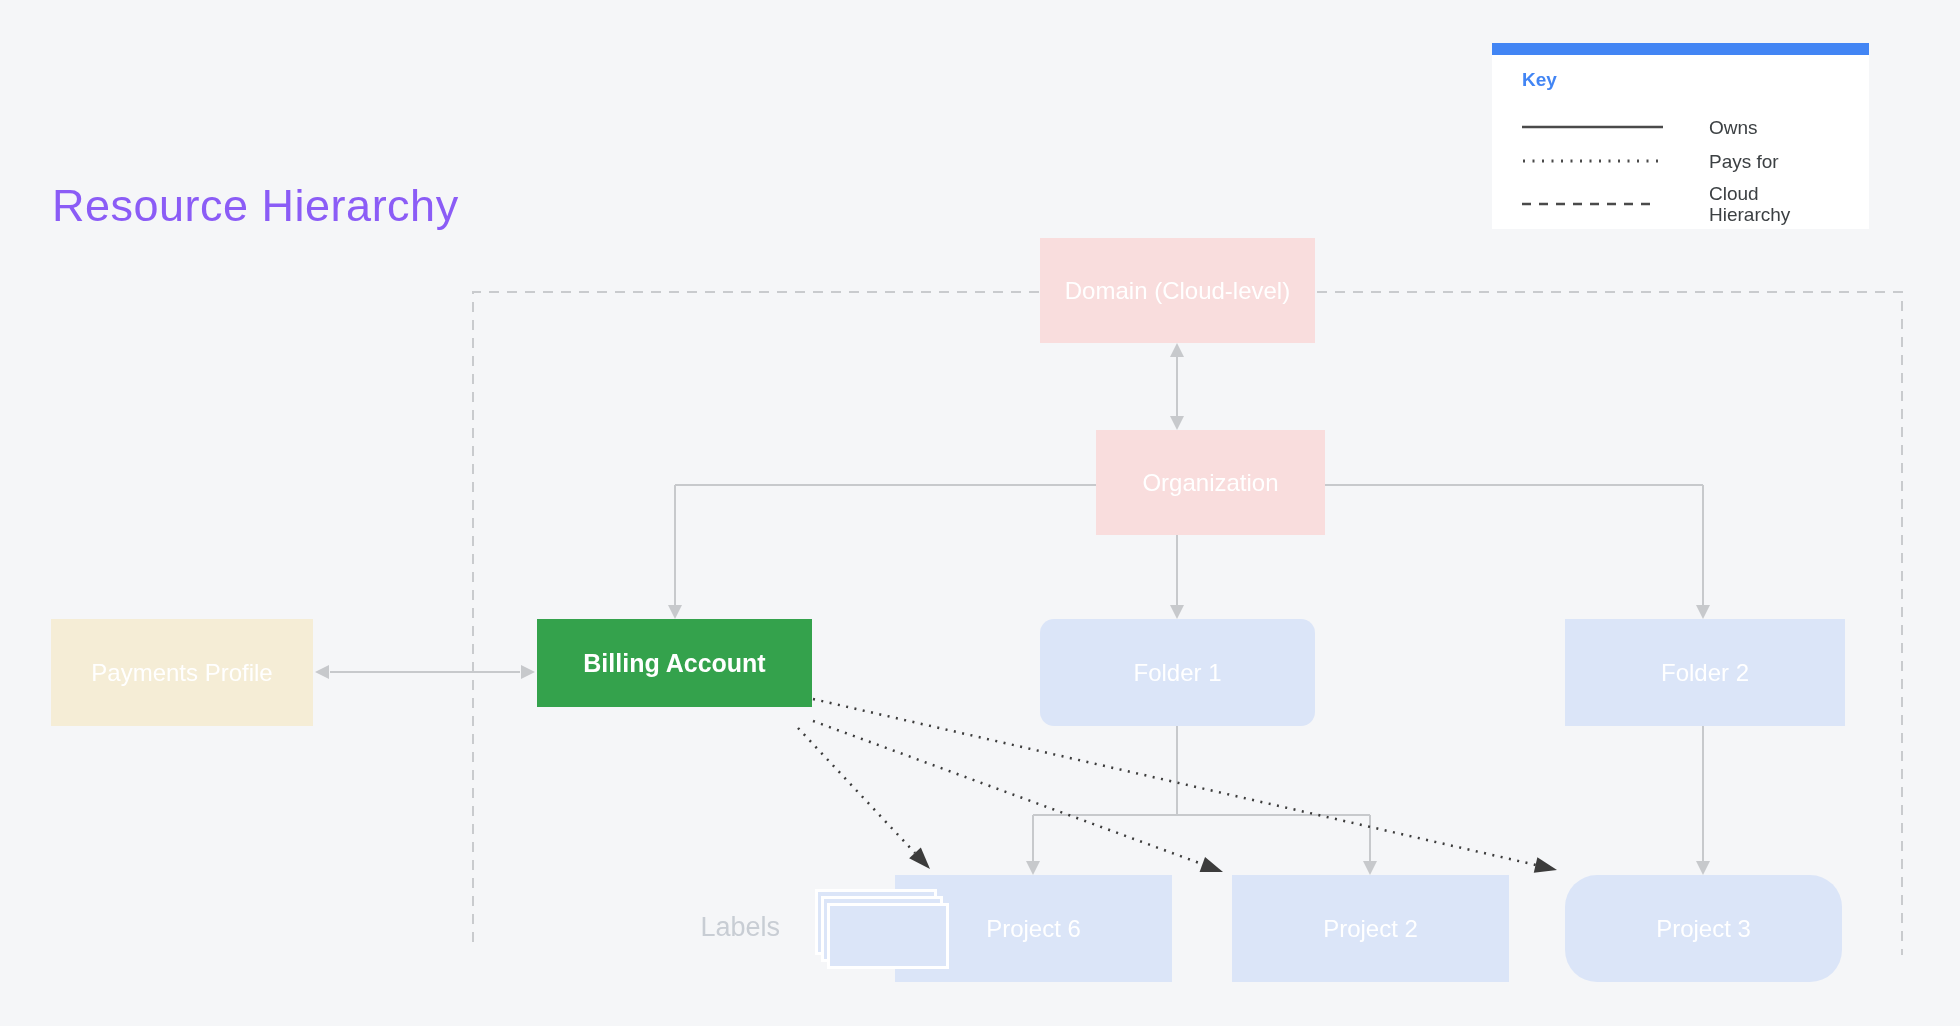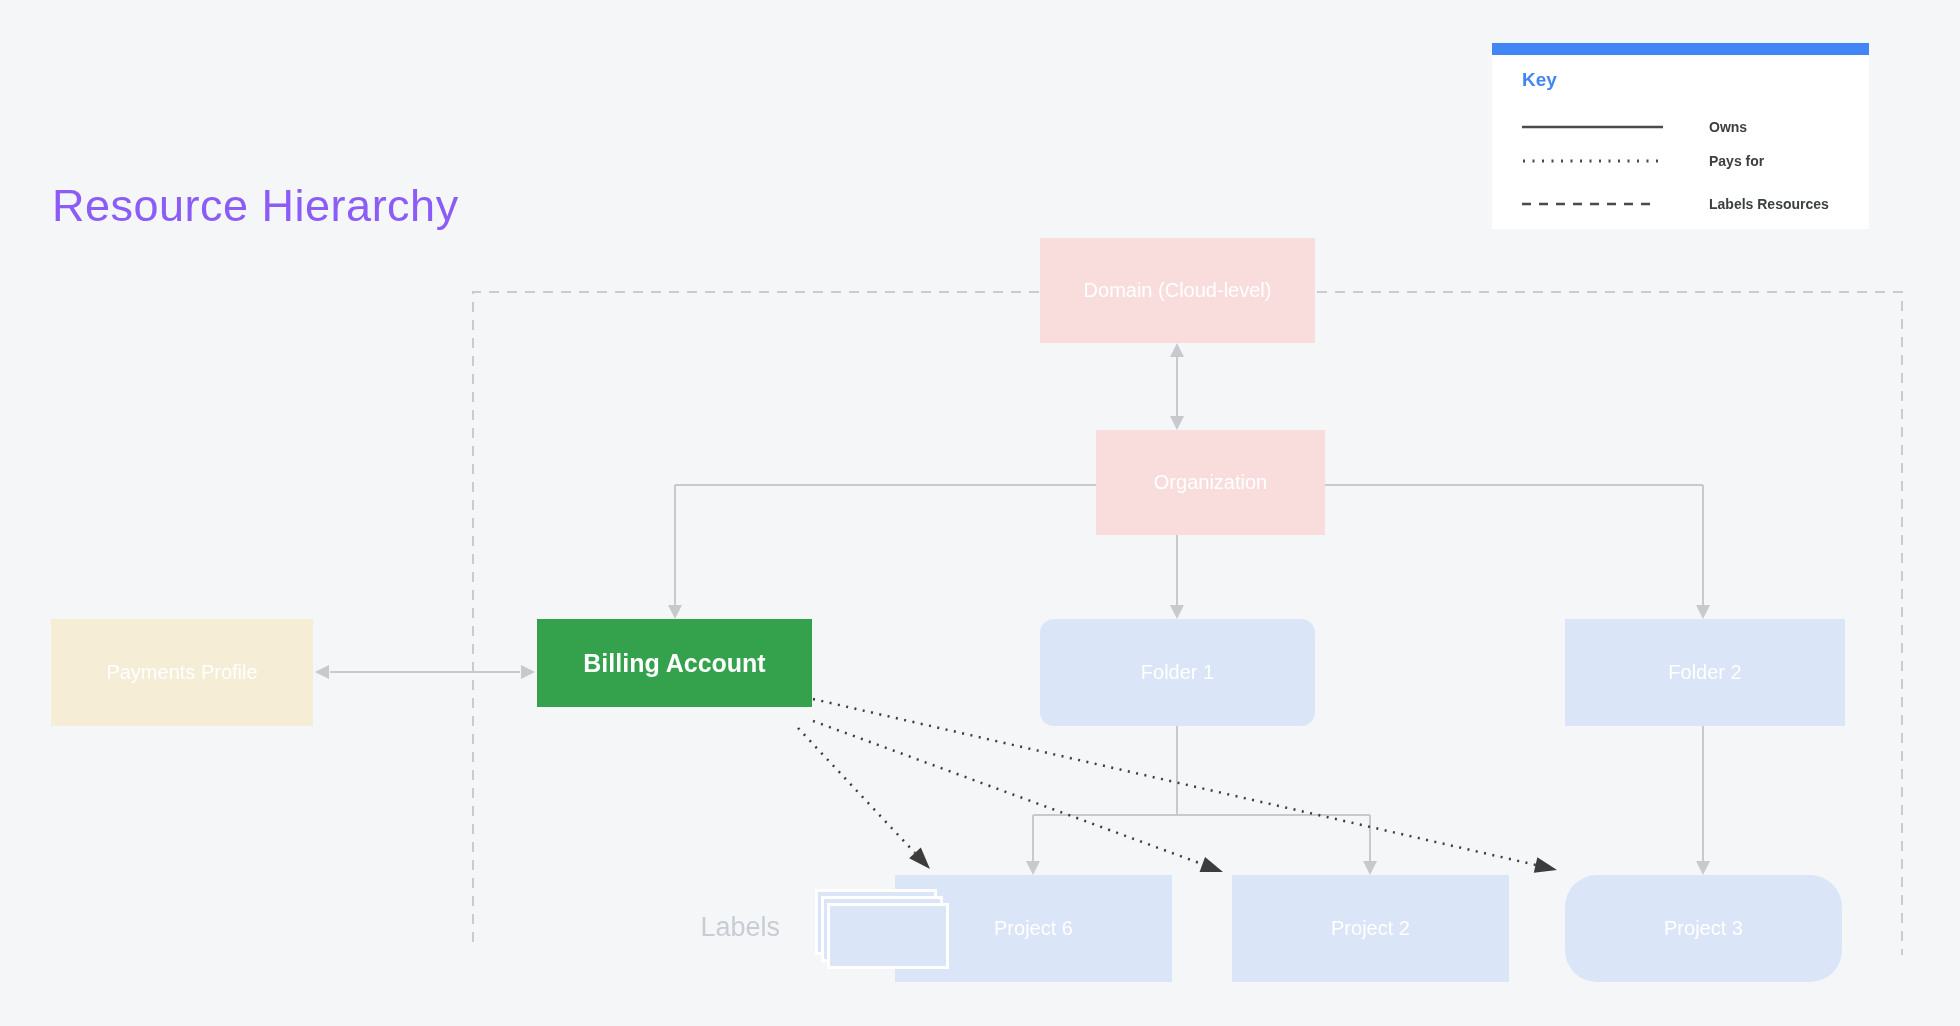--- a/index.html
+++ b/index.html
@@ -12,21 +12,21 @@
 
   .page-title{
     position:absolute;left:52px;top:180px;z-index:2;
     font-size:45px;color:#5f6368;letter-spacing:.5px;
   }
 
   
   .node{
     position:absolute;z-index:2;
     display:flex;align-items:center;justify-content:center;
-    color:#ffffff;font-size:20px;text-align:center;
+    color:#ffffff;font-size:24px;text-align:center;
   }
   .node.bold{font-weight:bold;font-size:25px;}
   .n-domain   {left:1040px;top:238px;width:275px;height:105px;}
   .n-org      {left:1096px;top:430px;width:229px;height:105px;}
   .n-payments {left:51px;  top:619px;width:262px;height:107px;}
   .n-billing  {left:537px; top:619px;width:275px;height:88px;}
   .n-folder1  {left:1040px;top:619px;width:275px;height:107px;}
   .n-folder2  {left:1565px;top:619px;width:280px;height:107px;}
   .n-project1 {left:895px; top:875px;width:277px;height:107px;}
   .n-project2 {left:1232px;top:875px;width:277px;height:107px;}
@@ -55,21 +55,21 @@
   .key-title{
     position:absolute;left:30px;top:26px;
     font-size:19px;font-weight:bold;color:#4285f4;
   }
   .key-rows{position:absolute;left:30px;top:67px;width:330px;}
   .key-row{display:flex;align-items:center;}
   .key-row.r1,.key-row.r2{height:34px;}
   .key-row.r3{height:52px;}
   .key-sample{width:145px;flex:0 0 145px;display:flex;align-items:center;}
   .key-label{
-    font-size:14px;font-weight:bold;color:#3c4043;line-height:21px;
+    font-size:19px;font-weight:normal;color:#3c4043;line-height:21px;
     padding-left:42px;max-width:120px;
   }
 </style>
 </head>
 <body style="background: rgb(245, 246, 248);">
 
 <svg id="connectors" width="1960" height="1026" viewBox="0 0 1960 1026">
 
   <path d="M473,942 L473,292 L1902,292 L1902,955" fill="none" stroke="#c9cbce" stroke-width="2" stroke-dasharray="10 8"></path>
 
@@ -171,17 +171,17 @@
       </span>
       <span class="key-label">Pays for</span>
     </div>
 
     <div class="key-row r3">
       <span class="key-sample">
         <svg width="131" height="4" viewBox="0 0 131 4">
           <line x1="0" y1="2" x2="131" y2="2" stroke="#4a4a4a" stroke-width="2.5" stroke-dasharray="9 8"></line>
         </svg>
       </span>
-      <span class="key-label">Labels Resources</span>
+      <span class="key-label">Cloud Hierarchy</span>
     </div>
 
   </div>
 </div>
 
 </body></html>

